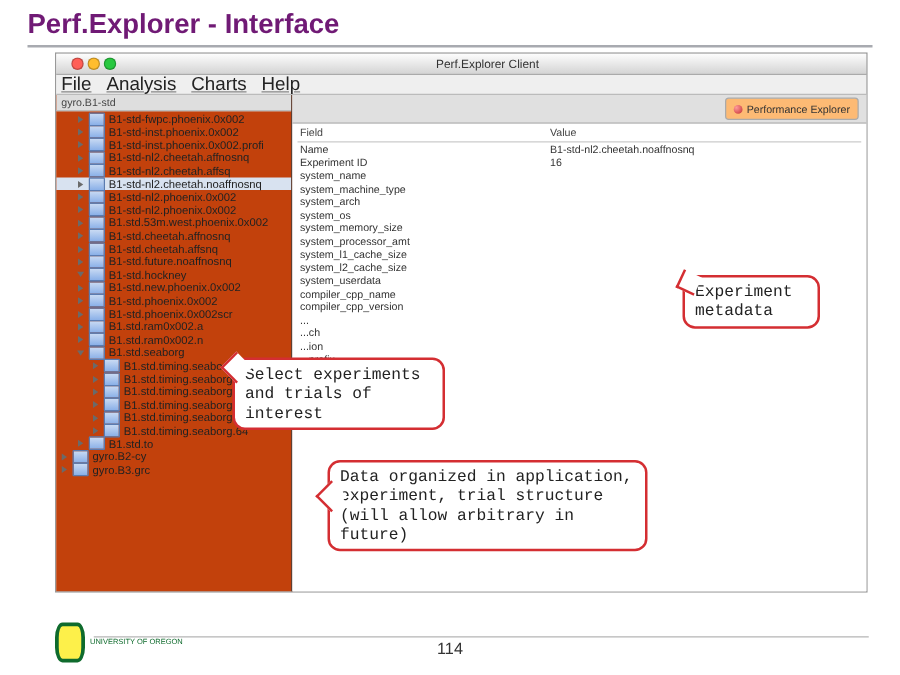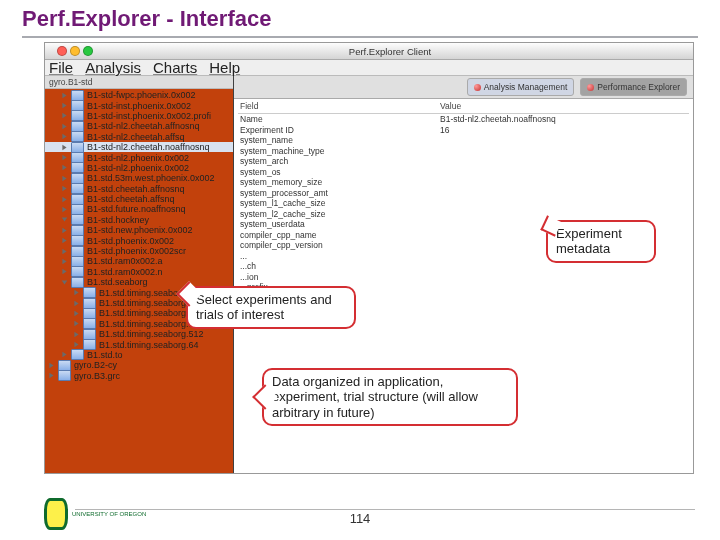--- a/index.html
+++ b/index.html
@@ -20,31 +20,31 @@
 .tree-list{padding:1px 0}
 .tree-row{display:flex;align-items:center;height:10.4px;padding-left:3px;white-space:nowrap}
 .tree-row.child{padding-left:16px}
 .tree-row.indent2{padding-left:28px}
 .tree-row.sel{background:#d8e2f0}
 .disc{display:inline-flex;width:7px;height:7px;align-items:center;justify-content:center;margin-right:3px;color:#666;font-size:7px}
 .disc svg{width:7px;height:7px;fill:#6a6a6a}
 .fico{width:11px;height:9px;margin-right:3px;display:inline-block;background:linear-gradient(#c9daf3,#8ab0e8);border:1px solid #5a7bb0;border-radius:1px}
 .right-pane{flex:1;background:#fff;display:flex;flex-direction:column}
 .tabbar{height:18px;display:flex;justify-content:flex-end;gap:6px;padding:2px 6px;background:#e0e0e0;border-bottom:1px solid #aaa}
-.tab{display:flex;align-items:center;gap:3px;background:#a3a3a3;border:1px solid #aaa;border-radius:3px;padding:0 6px;font-size:8.5px;color:#333}
+.tab{display:flex;align-items:center;gap:3px;background:#fdba74;border:1px solid #aaa;border-radius:3px;padding:0 6px;font-size:8.5px;color:#333}
 .tab.active{background:#d0d6e4}
 .tab .bullet{width:7px;height:7px;border-radius:50%;background:radial-gradient(circle at 30% 30%,#ff9a9a,#c43030)}
 .meta-pane{flex:1;background:#fff;padding:2px 4px}
 .meta-cols{display:flex;height:12px;border-bottom:1px solid #ccc;font-size:8.5px;color:#444}
 .meta-cols .col1{width:200px;padding-left:2px}
 .meta-cols .col2{flex:1}
 .meta-row{display:flex;height:10.5px;font-size:8.5px;color:#333}
 .meta-row .col1{width:200px;padding-left:2px;white-space:nowrap;overflow:hidden}
 .meta-row .col2{flex:1;white-space:nowrap;overflow:hidden}
-.callout{position:absolute;background:#fff;border:2.4px solid #d42e32;border-radius:10px;padding:4px 8px;font-family:Liberation Sans, sans-serif;font-size:13px;color:#222;line-height:1.18}
+.callout{position:absolute;background:#fff;border:2.4px solid #d42e32;border-radius:10px;padding:4px 8px;font-family:Liberation Mono, monospace;font-size:13px;color:#222;line-height:1.18}
 .pointer{position:absolute;border-left:2.4px solid #d42e32;border-bottom:2.4px solid #d42e32;background:#fff;transform:rotate(45deg)}
 .page-num{position:absolute;left:0;right:0;bottom:14px;text-align:center;color:#333;font-size:13px}
 .logo{position:absolute;left:44px;bottom:10px;display:flex;align-items:center;gap:4px}
 .logo .o{width:18px;height:26px;border:3px solid #0f6b2d;border-radius:6px/12px;background:#fdf04a}
 .logo .txt{font-size:6px;color:#0f6b2d;line-height:1}
 .footer-line{position:absolute;left:75px;bottom:30px;width:620px;height:1px;background:#b5b5b5}
 </style>
 </head>
 <body>
 <div class="slide">
@@ -320,24 +320,20 @@
                   <path d="M2 1 L8 5 L2 9 Z"></path>
                 </svg>
               </span>
               <span class="fico"></span>
               <span>gyro.B3.grc</span>
             </div>
           </div>
     </div>
     <div class="right-pane">
       <div class="tabbar">
-        <div class="tab active">
-              <span class="bullet"></span>
-              <span>Analysis Management</span>
-            </div>
         <div class="tab">
               <span class="bullet"></span>
               <span>Performance Explorer</span>
             </div>
       </div>
       <div class="meta-pane">
         <div class="meta-cols">
           <div class="col1">Field</div>
           <div class="col2">Value</div>
         </div>

